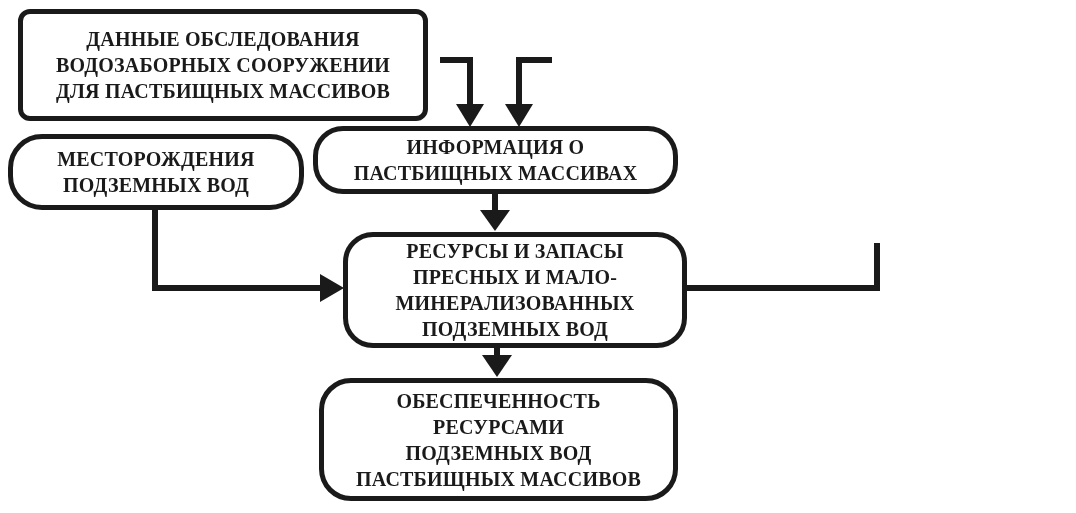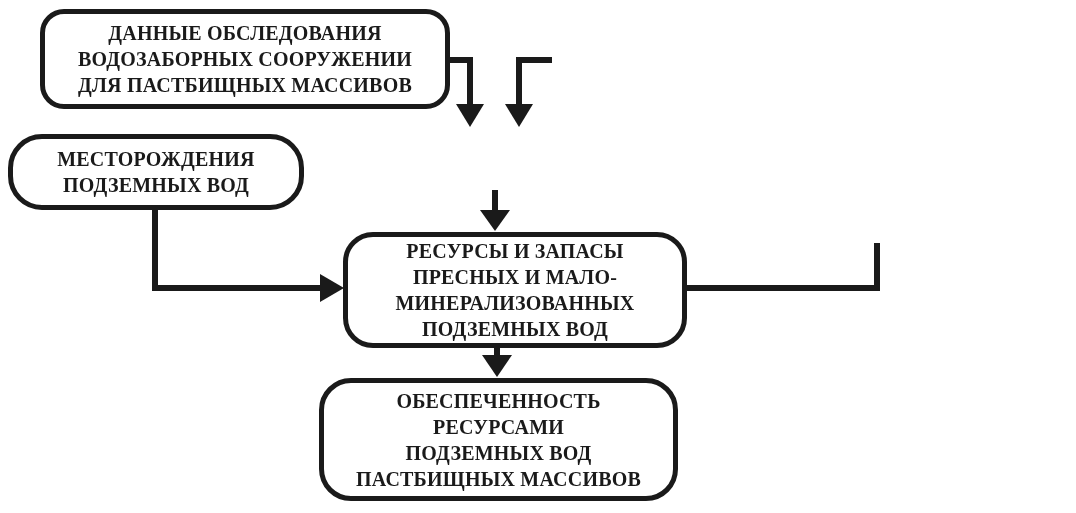--- a/index.html
+++ b/index.html
@@ -38,21 +38,21 @@
     display: block;
     width: 100%;
     text-align: center;
     font-weight: bold;
     font-size: 20px;
     line-height: 1.3;
     color: #1a1a1a;
     white-space: pre-line;
     letter-spacing: 0.2px;
   }
-  #node-survey-data        { left: 40px;  top: 9px;   width: 410px; height: 100px;  border-radius: 24px; }
+  #node-survey-data        { left: 18px;  top: 9px;   width: 410px; height: 112px;  border-radius: 12px; }
   #node-land-reserves      { left: 549px; top: 12px;  width: 394px; height: 79px;  border-radius: 38px; }
   #node-groundwater-deposits { left: 8px; top: 134px; width: 296px; height: 76px;  border-radius: 34px; }
   #node-pasture-info       { left: 313px; top: 126px; width: 365px; height: 68px;  border-radius: 30px; }
   #node-general-hydro-info { left: 697px; top: 127px; width: 371px; height: 119px; border-radius: 34px; }
   #node-water-resources    { left: 343px; top: 232px; width: 344px; height: 116px; border-radius: 30px; }
   #node-resource-sufficiency { left: 319px; top: 378px; width: 359px; height: 123px; border-radius: 32px; }
 </style>
 </head>
 <body>
 
@@ -90,20 +90,24 @@
 ВОДОЗАБОРНЫХ СООРУЖЕНИИ
 ДЛЯ ПАСТБИЩНЫХ МАССИВОВ</span>
   </div>
 
 
   <div class="node" id="node-groundwater-deposits">
     <span class="node-label">МЕСТОРОЖДЕНИЯ
 ПОДЗЕМНЫХ ВОД</span>
   </div>
 
+  <div class="node" id="node-pasture-info">
+    <span class="node-label">ИНФОРМАЦИЯ О
+ПАСТБИЩНЫХ МАССИВАХ</span>
+  </div>
 
 
   <div class="node" id="node-water-resources">
     <span class="node-label">РЕСУРСЫ И ЗАПАСЫ
 ПРЕСНЫХ И МАЛО-
 МИНЕРАЛИЗОВАННЫХ
 ПОДЗЕМНЫХ ВОД</span>
   </div>
 
   <div class="node" id="node-resource-sufficiency">

